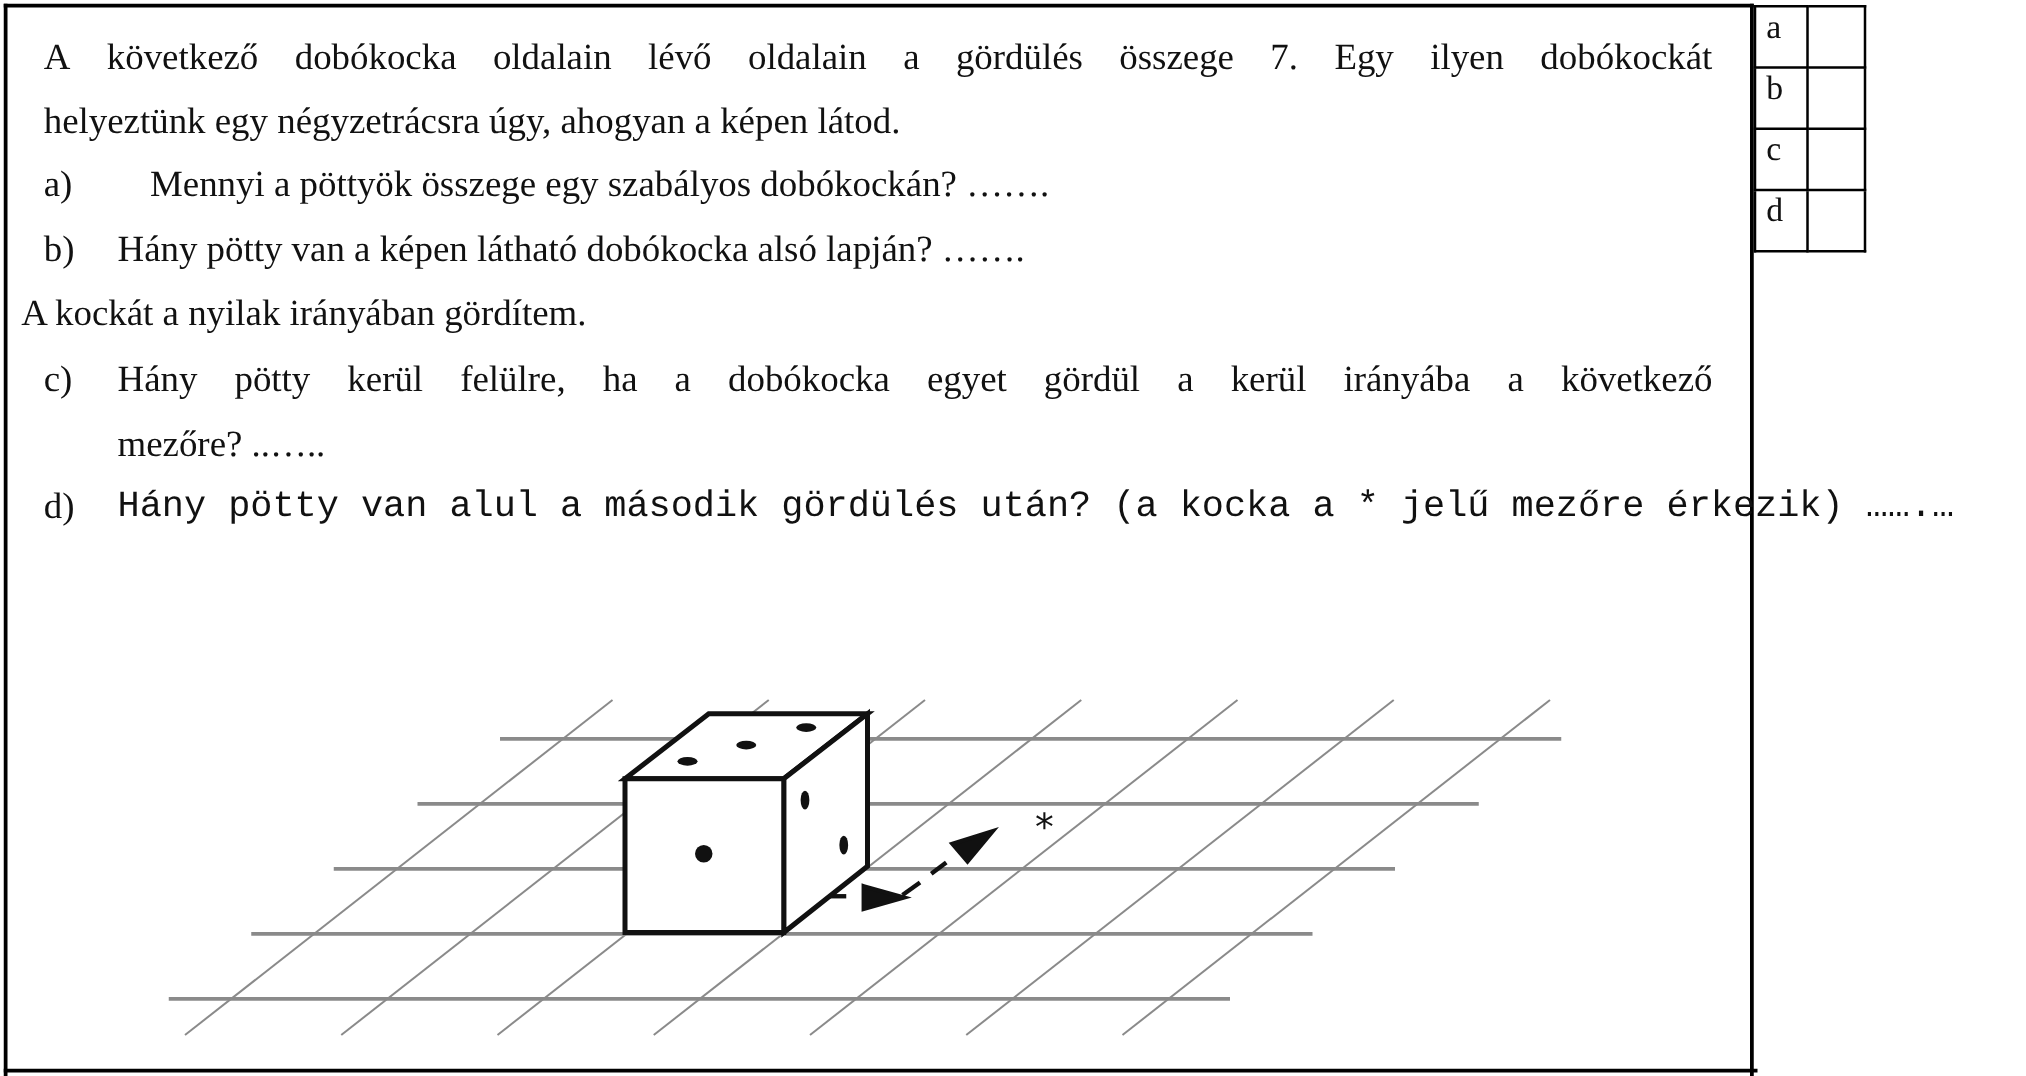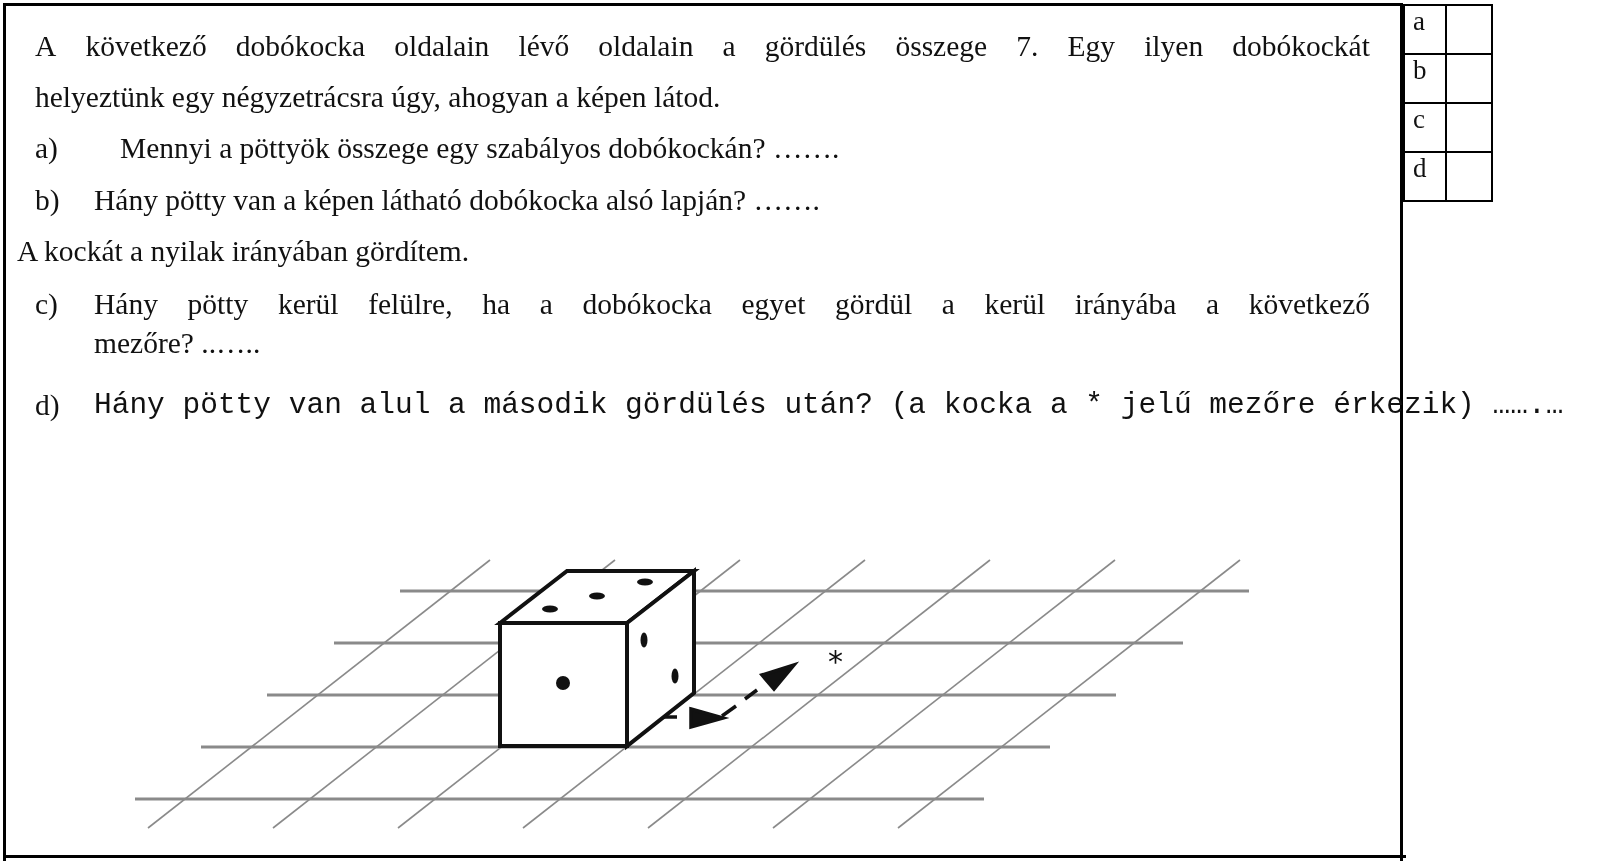--- a/index.html
+++ b/index.html
@@ -120,21 +120,21 @@
   <span>a</span>
   <span>dobókocka</span>
   <span>egyet</span>
   <span>gördül</span>
   <span>a</span>
   <span>kerül</span>
   <span>irányába</span>
   <span>a</span>
   <span>következő</span>
 </div>
-<div class="line" style="left:94px; top:326px;">mezőre? ..…..</div>
+<div class="line" style="left:94px; top:339px;">mezőre? ..…..</div>
 
 <div class="label" style="left:35px; top:388px;">d)</div>
 <div class="line" style="left:94px; top:388px;font-family:Liberation Mono, monospace;">Hány pötty van alul a második gördülés után? (a kocka a * jelű mezőre érkezik) …….…</div>
 
 <table class="score-table">
   <tbody>
       <tr>
     <td class="letter">a</td>
     <td class="box"></td>
   </tr>

